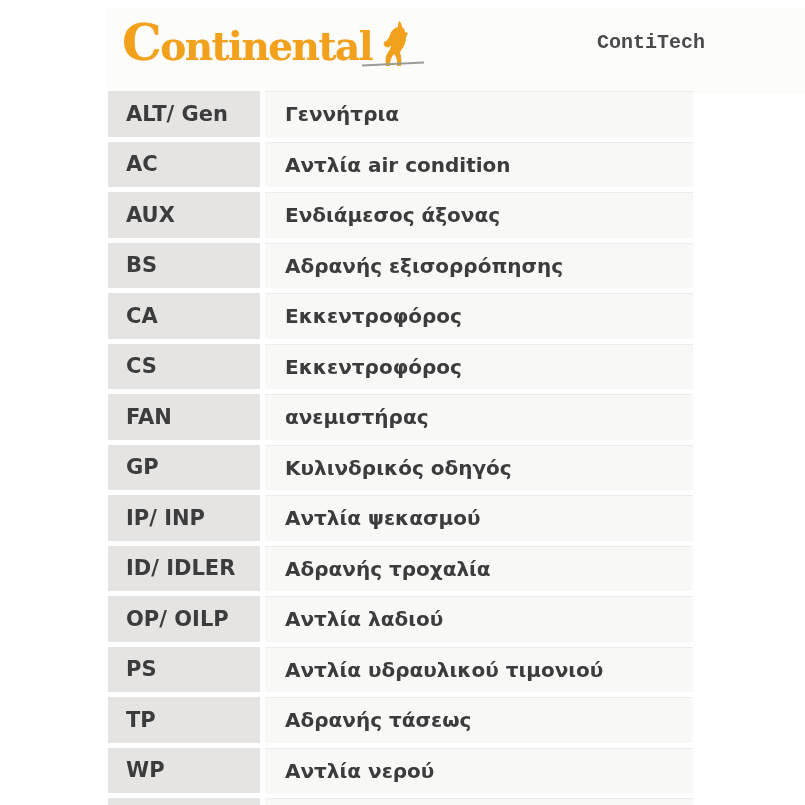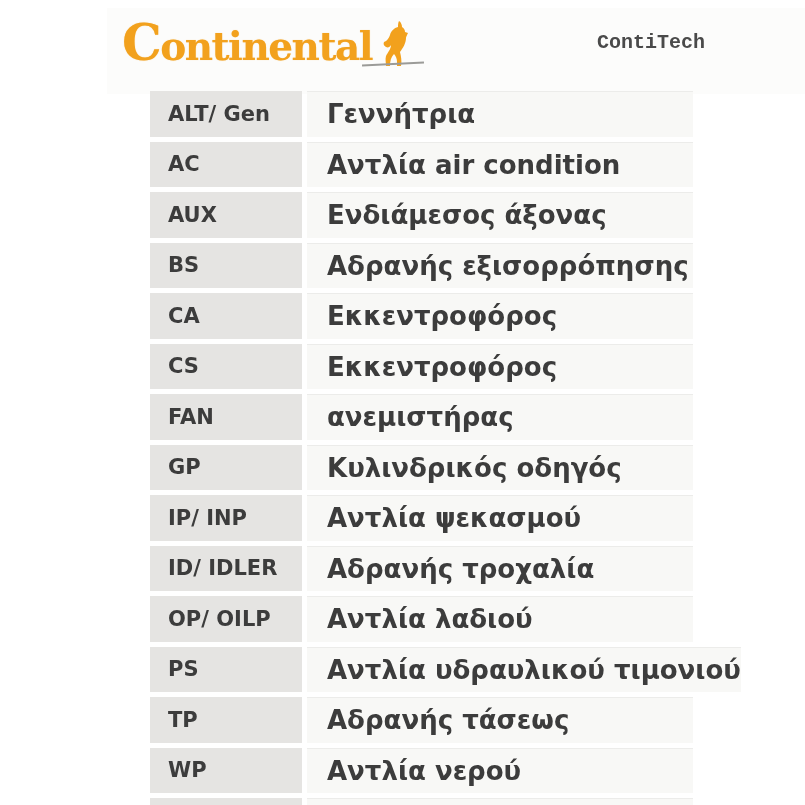--- a/index.html
+++ b/index.html
@@ -80,32 +80,31 @@
     flex: none;
     background: var(--abbr-bg, #e5e4e2);
     display: flex;
     align-items: center;
     padding-left: 18px;
     box-sizing: border-box;
     font-weight: bold;
     font-size: 21px;
     color: var(--text-col, #3c3c3c);
     white-space: nowrap;
-    margin-left: 42px;
   }
   .desc {
     flex: 1;
     background: var(--desc-bg, #f8f8f6);
     border-top: 1px solid #ececea;
     display: flex;
     align-items: center;
     padding-left: 20px;
     box-sizing: border-box;
     font-weight: bold;
-    font-size: 26px;
+    font-size: 20px;
     color: var(--text-col, #3c3c3c);
     white-space: nowrap;
   }
 </style>
 </head>
 <body>
 
 <div class="page">
 
   <div class="header">

